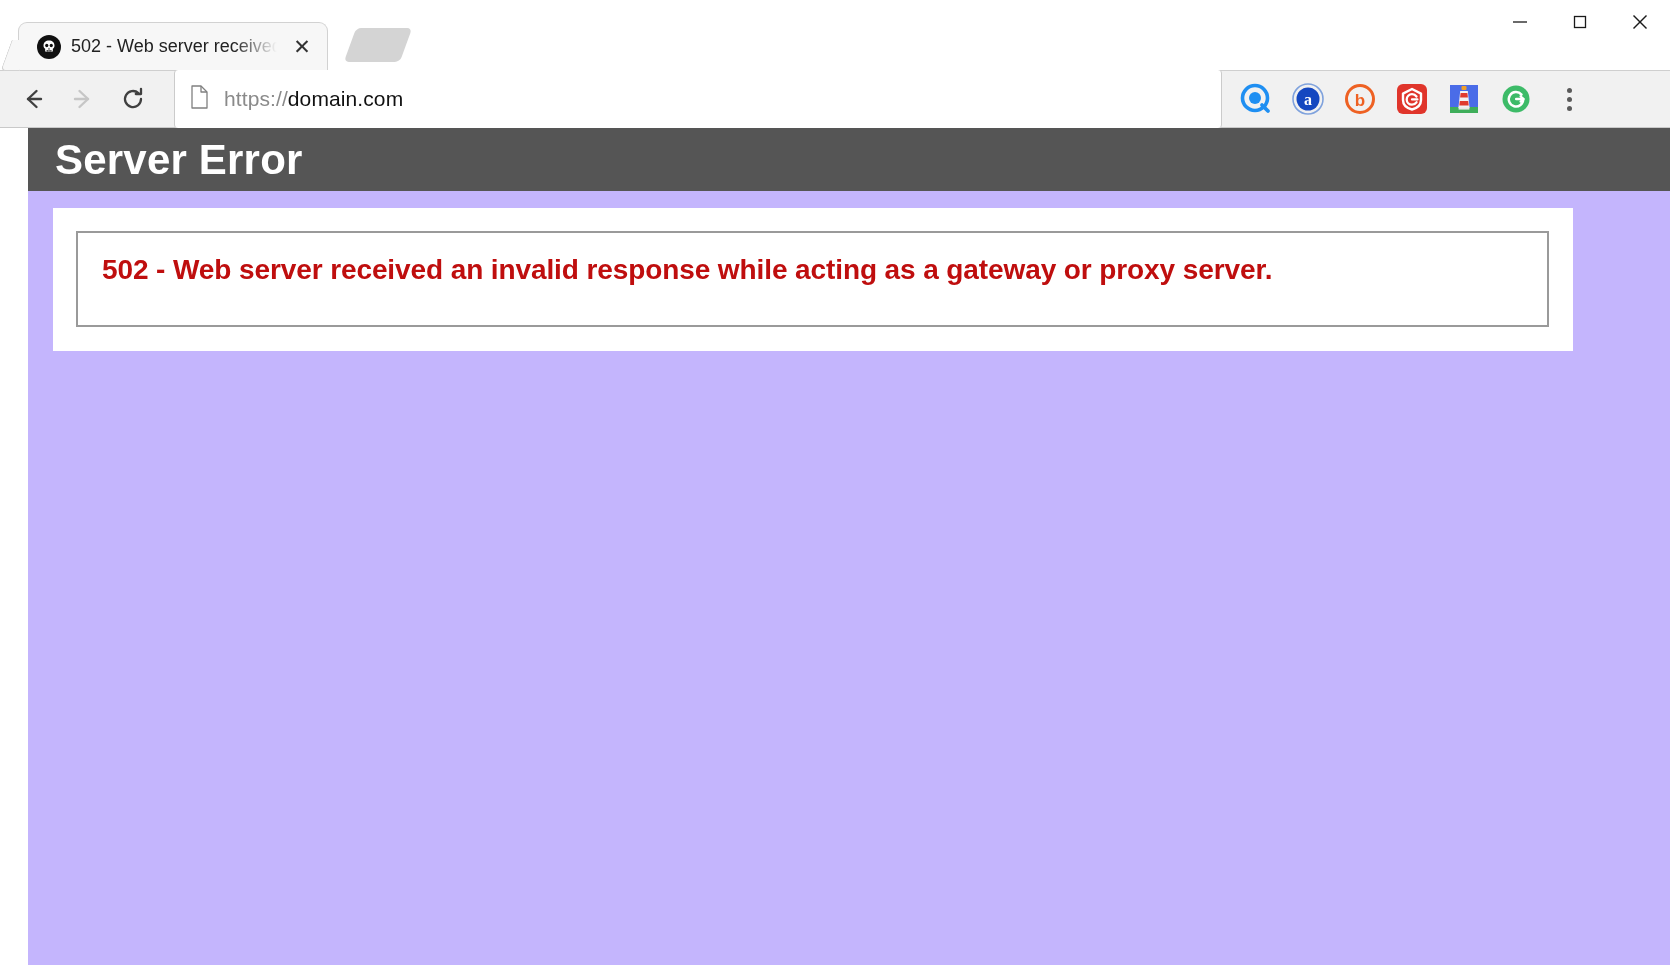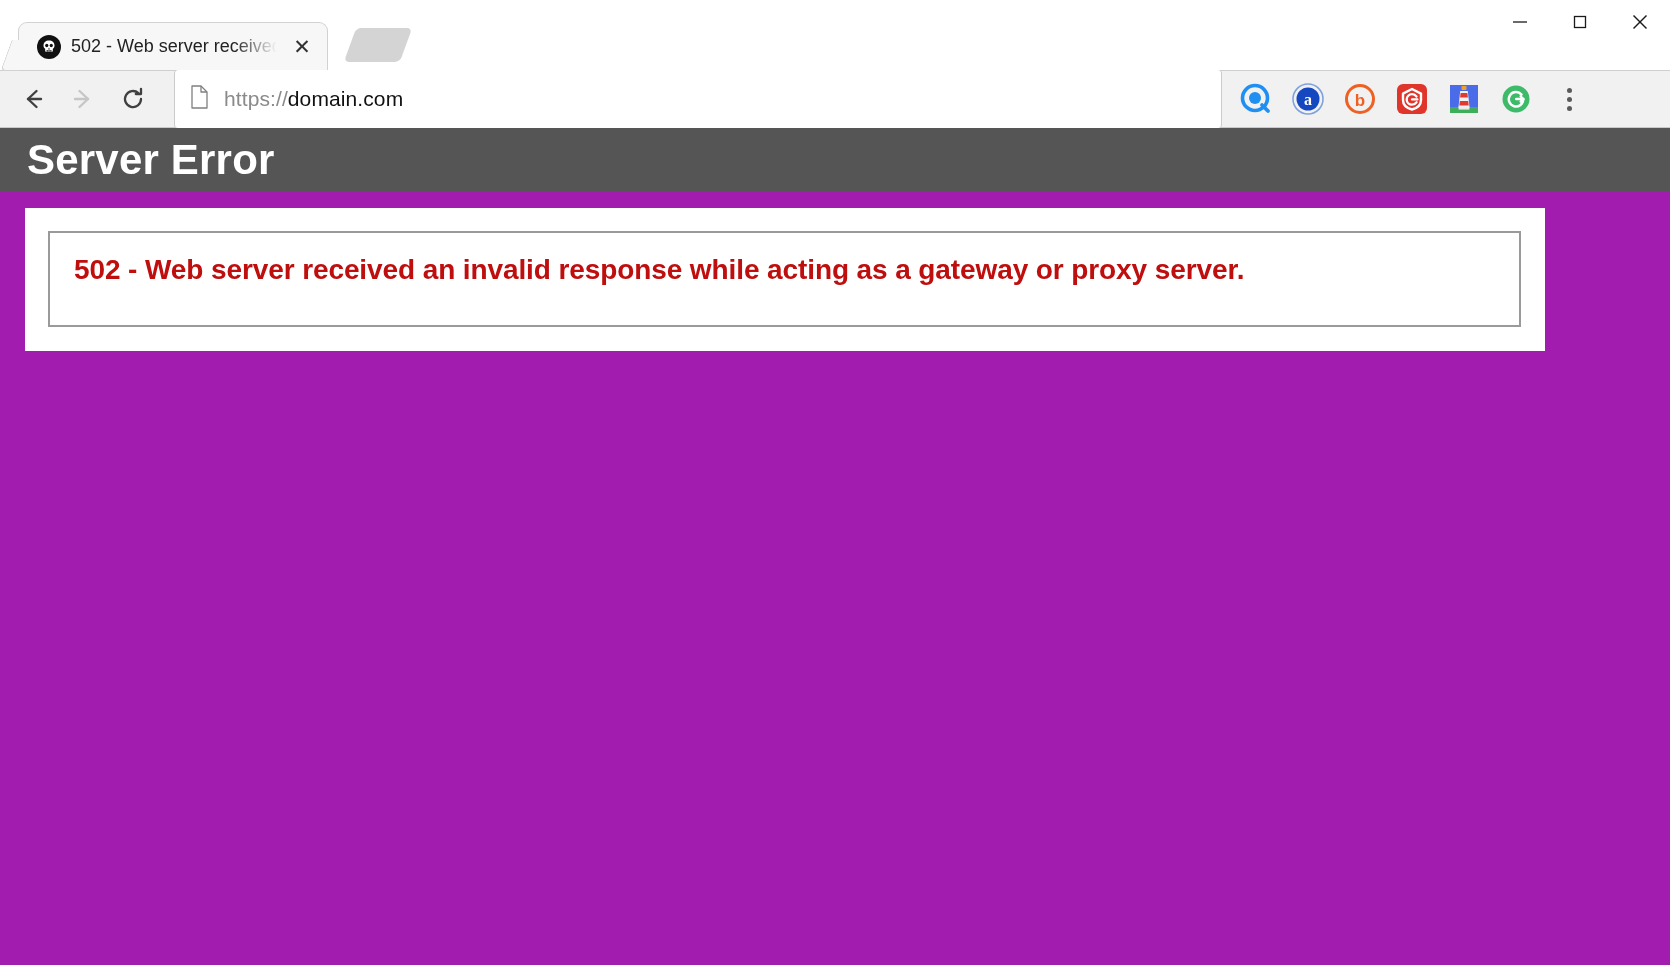--- a/index.html
+++ b/index.html
@@ -136,23 +136,24 @@
   .menu-dots{
     width:42px;height:52px;
     display:flex;flex-direction:column;align-items:center;justify-content:center;
     gap:4px;cursor:pointer;margin-left:6px;
   }
   .menu-dots i{ width:5px;height:5px;border-radius:50%;background:#5a5a5a;display:block; }
 
   
   .viewport{
     flex:1 1 auto;
-    background:#a21caf;
+    background:#c4b5fd;
     position:relative;
     overflow:hidden;
+    margin-left:28px;
   }
   .err-header{
     width:100%;
     height:63px;
     background:#555555;
     display:flex;
     align-items:center;
     padding-left:27px;
   }
   .err-header h1{

